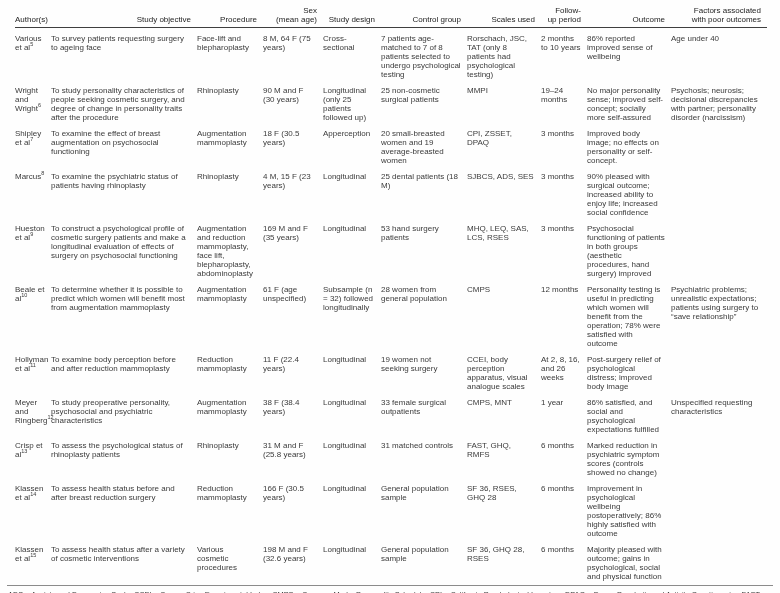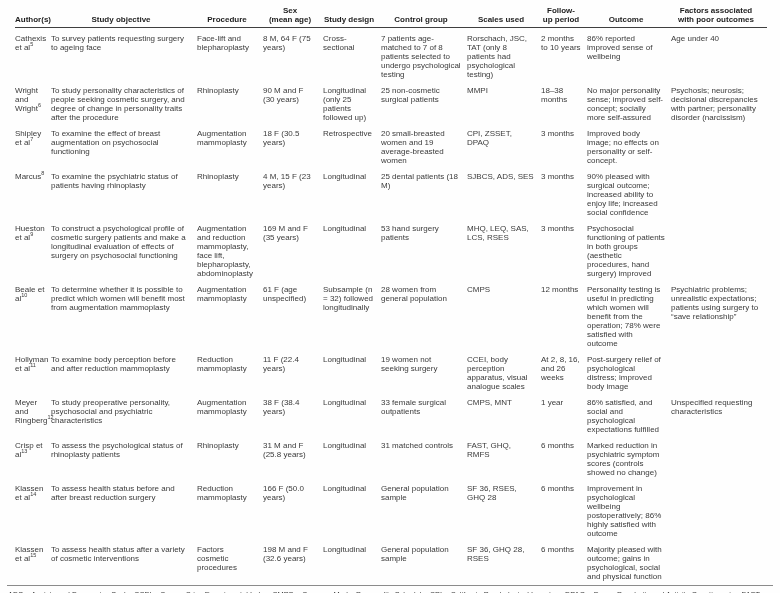--- a/index.html
+++ b/index.html
@@ -24,23 +24,23 @@
   col.c4  { width: 60px; }
   col.c5  { width: 58px; }
   col.c6  { width: 86px; }
   col.c7  { width: 74px; }
   col.c8  { width: 46px; }
   col.c9  { width: 84px; }
   col.c10 { width: 96px; }
   th {
     font-size: 8px;
     line-height: 9px;
-    font-weight: bold;
+    font-weight: normal;
     color: #1d1d1d;
-    text-align: center;
+    text-align: right;
     vertical-align: bottom;
     padding: 0 6px 3px 0;
     white-space: pre-line;
     border-bottom: 1.5px solid #3f3f3f;
   }
   td {
     font-size: 8px;
     line-height: 9px;
     vertical-align: top;
     text-align: left;
@@ -90,49 +90,49 @@
         <th>Scales used</th>
         <th>Follow-
 up period</th>
         <th>Outcome</th>
         <th>Factors associated
 with poor outcomes</th>
       </tr>
     </thead>
     <tbody>
         <tr>
-          <td><span>Cathexis et al</span><sup>5</sup></td>
+          <td><span>Various et al</span><sup>5</sup></td>
           <td>To survey patients requesting surgery to ageing face</td>
           <td>Face-lift and blepharoplasty</td>
           <td>8 M, 64 F (75 years)</td>
           <td>Cross-sectional</td>
           <td>7 patients age-matched to 7 of 8 patients selected to undergo psychological testing</td>
           <td>Rorschach, JSC, TAT (only 8 patients had psychological testing)</td>
           <td>2 months to 10 years</td>
           <td>86% reported improved sense of wellbeing</td>
           <td>Age under 40</td>
         </tr>
         <tr>
           <td><span>Wright and Wright</span><sup>6</sup></td>
           <td>To study personality characteristics of people seeking cosmetic surgery, and degree of change in personality traits after the procedure</td>
           <td>Rhinoplasty</td>
           <td>90 M and F (30 years)</td>
           <td>Longitudinal (only 25 patients followed up)</td>
           <td>25 non-cosmetic surgical patients</td>
           <td>MMPI</td>
-          <td>18–38 months</td>
+          <td>19–24 months</td>
           <td>No major personality sense; improved self-concept; socially more self-assured</td>
           <td>Psychosis; neurosis; decisional discrepancies with partner; personality disorder (narcissism)</td>
         </tr>
         <tr>
           <td><span>Shipley et al</span><sup>7</sup></td>
           <td>To examine the effect of breast augmentation on psychosocial functioning</td>
           <td>Augmentation mammoplasty</td>
           <td>18 F (30.5 years)</td>
-          <td>Retrospective</td>
+          <td>Apperception</td>
           <td>20 small-breasted women and 19 average-breasted women</td>
           <td>CPI, ZSSET, DPAQ</td>
           <td>3 months</td>
           <td>Improved body image; no effects on personality or self-concept.</td>
           <td></td>
         </tr>
         <tr>
           <td><span>Marcus</span><sup>8</sup></td>
           <td>To examine the psychiatric status of patients having rhinoplasty</td>
           <td>Rhinoplasty</td>
@@ -201,32 +201,32 @@
           <td>31 matched controls</td>
           <td>FAST, GHQ, RMFS</td>
           <td>6 months</td>
           <td>Marked reduction in psychiatric symptom scores (controls showed no change)</td>
           <td></td>
         </tr>
         <tr>
           <td><span>Klassen et al</span><sup>14</sup></td>
           <td>To assess health status before and after breast reduction surgery</td>
           <td>Reduction mammoplasty</td>
-          <td>166 F (50.0 years)</td>
+          <td>166 F (30.5 years)</td>
           <td>Longitudinal</td>
           <td>General population sample</td>
           <td>SF 36, RSES, GHQ 28</td>
           <td>6 months</td>
           <td>Improvement in psychological wellbeing postoperatively; 86% highly satisfied with outcome</td>
           <td></td>
         </tr>
         <tr>
           <td><span>Klassen et al</span><sup>15</sup></td>
           <td>To assess health status after a variety of cosmetic interventions</td>
-          <td>Factors cosmetic procedures</td>
+          <td>Various cosmetic procedures</td>
           <td>198 M and F (32.6 years)</td>
           <td>Longitudinal</td>
           <td>General population sample</td>
           <td>SF 36, GHQ 28, RSES</td>
           <td>6 months</td>
           <td>Majority pleased with outcome; gains in psychological, social and physical function</td>
           <td></td>
         </tr>
       </tbody>
   </table>

